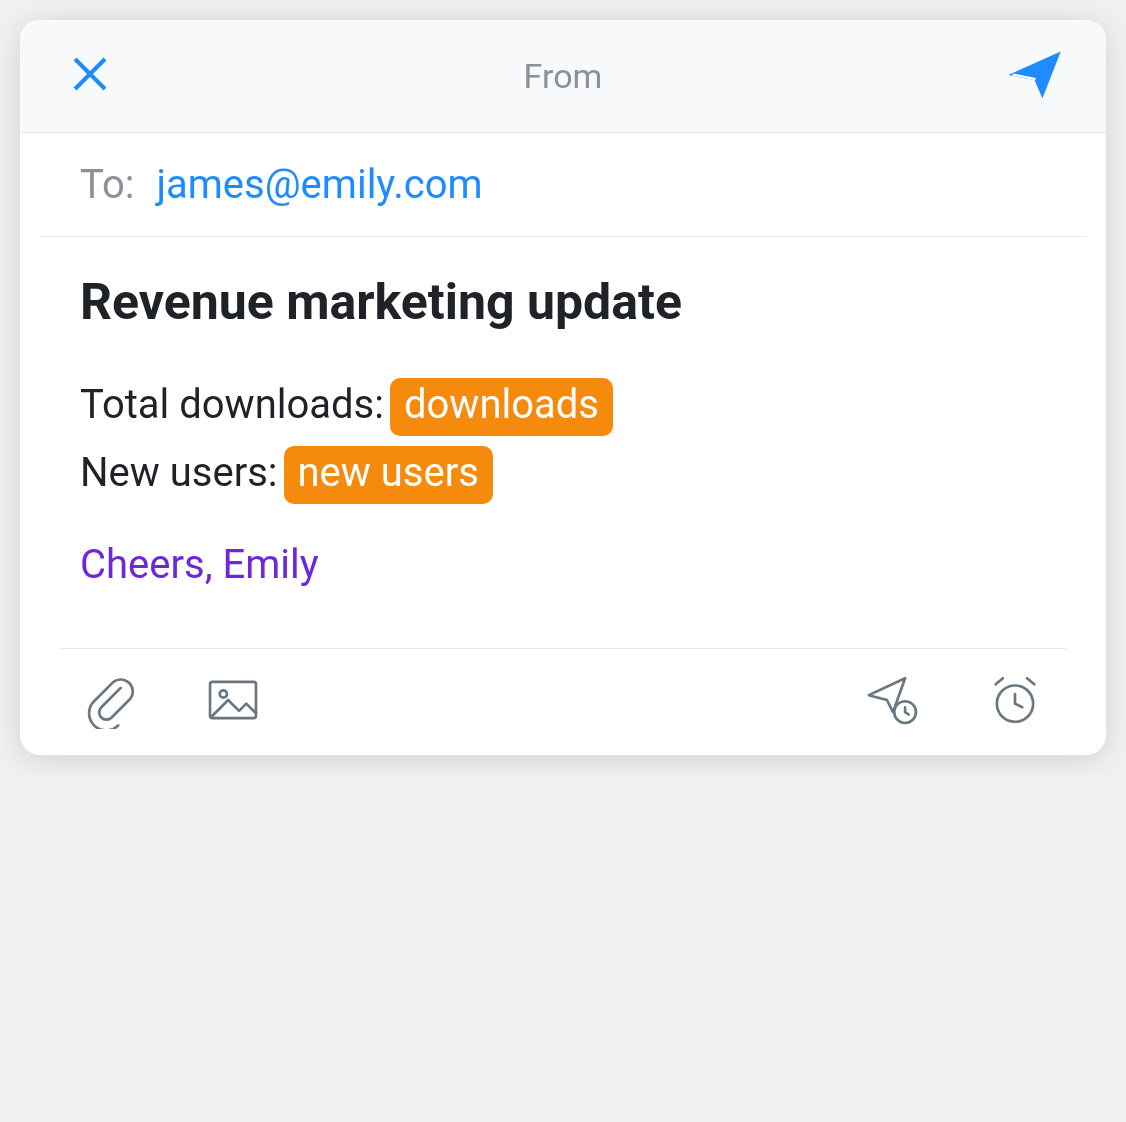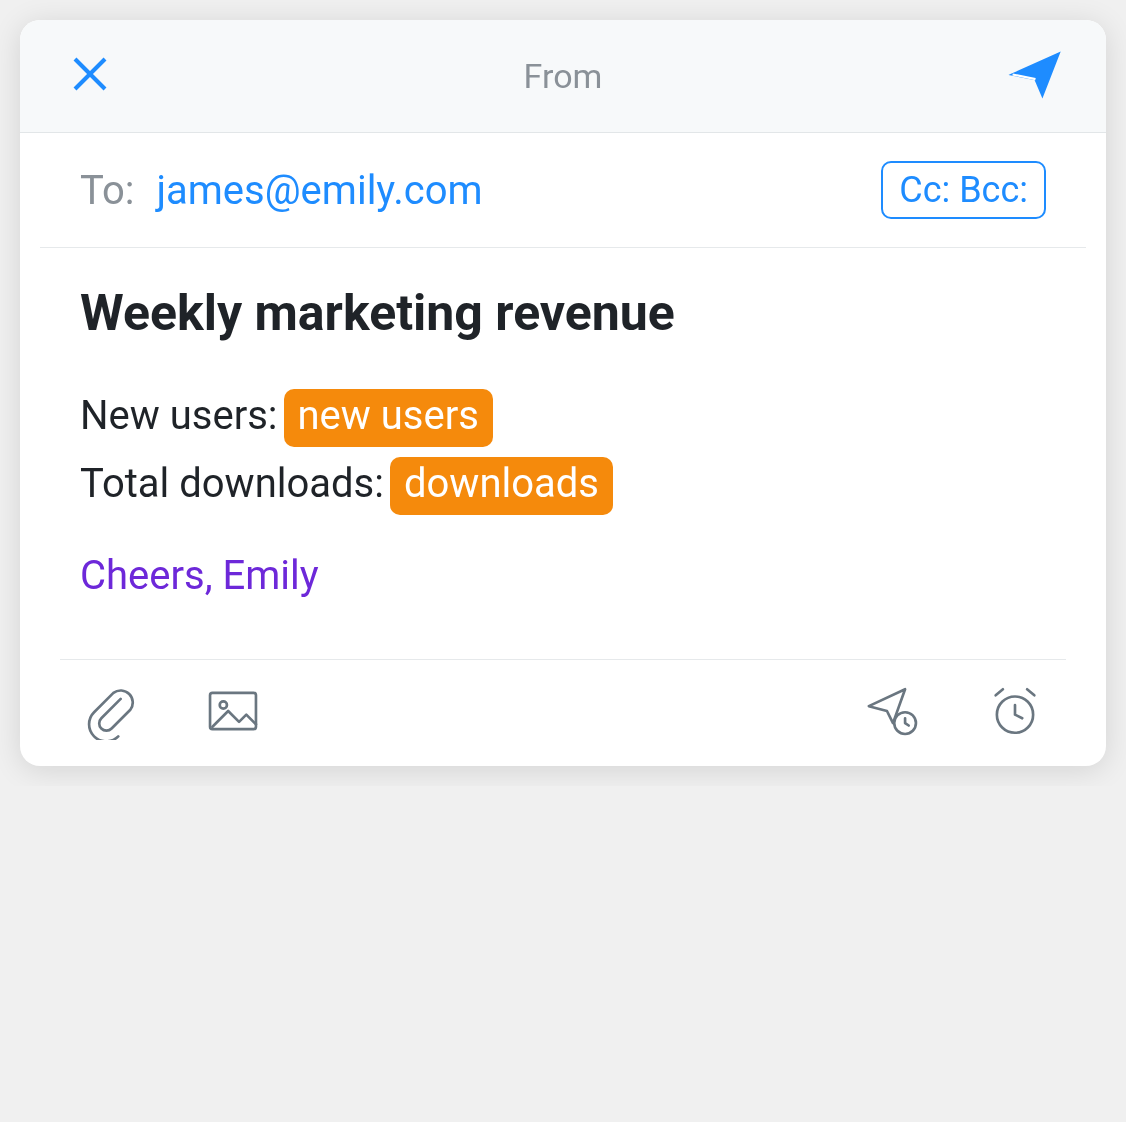--- a/index.html
+++ b/index.html
@@ -177,33 +177,32 @@
         </svg>
       </span>
     </div>
   </div>
 
   <div class="to-row">
     <div class="to-left">
       <span class="to-label">To:</span>
       <span class="to-email">james@emily.com</span>
     </div>
-    <div class="ccbcc">Cc: Bcc:</div>
   </div>
 
   <div class="body-area">
-    <div class="subject">Weekly marketing revenue</div>
+    <div class="subject">Revenue marketing update</div>
 
 
     <div class="stats">
       <div>
+        <span>Total downloads:</span><span class="tag">downloads</span>
+      </div>
+      <div>
         <span>New users:</span><span class="tag">new users</span>
-      </div>
-      <div>
-        <span>Total downloads:</span><span class="tag">downloads</span>
       </div>
     </div>
 
     <div class="signoff">Cheers, Emily</div>
   </div>
 
   <div class="toolbar">
     <div class="toolbar-left">
       <div class="tb-btn">
         <span>

